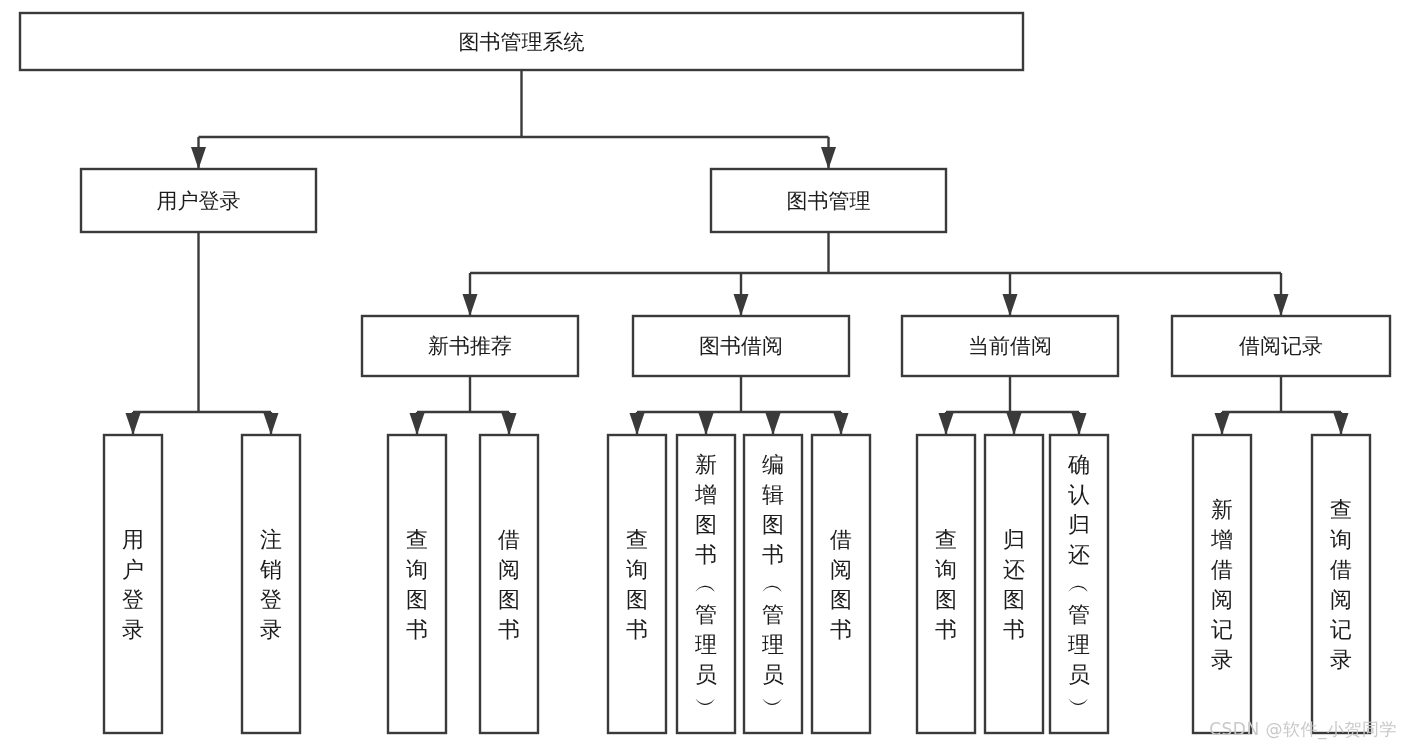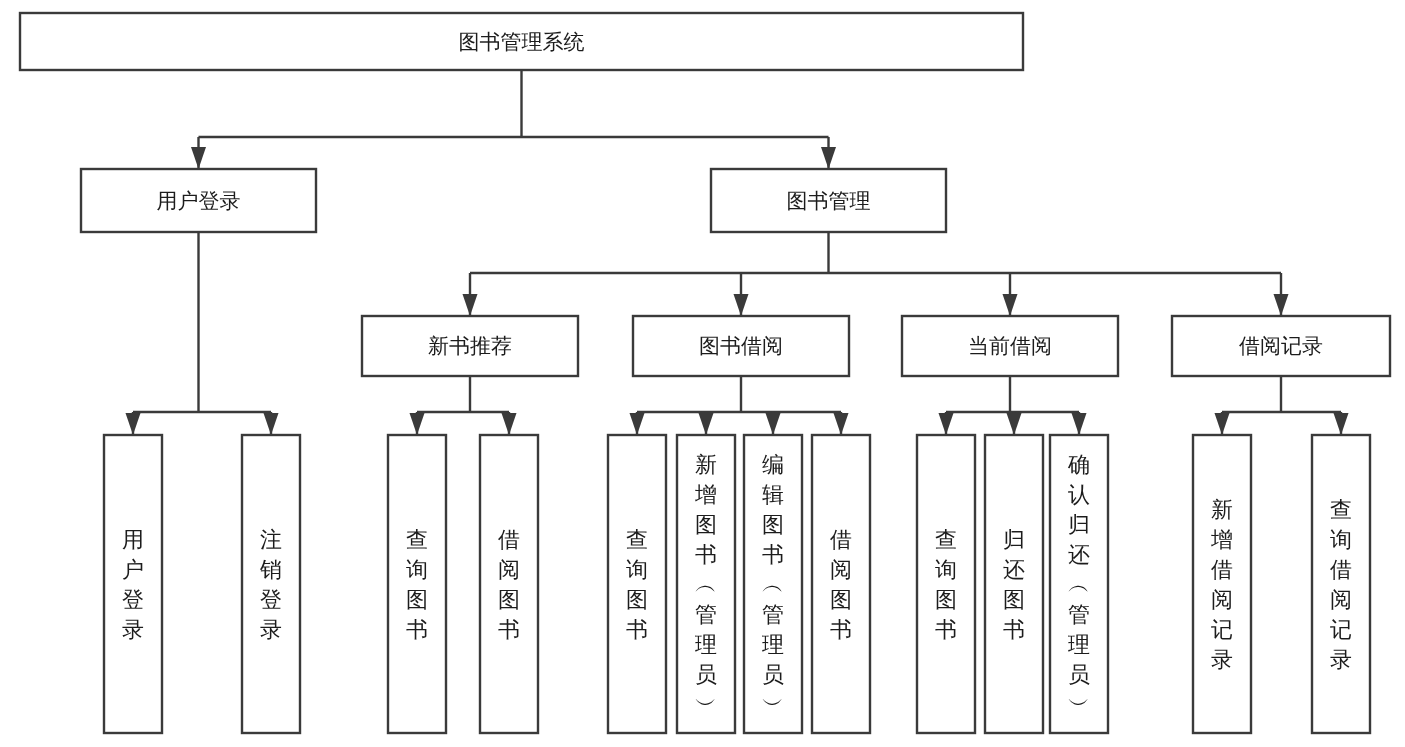--- a/index.html
+++ b/index.html
@@ -260,13 +260,14 @@
           <rect x="1312" y="435" width="58" height="298" class="node-rect"></rect>
           <text x="1341" y="517.4" class="leaf-char">查</text>
           <text x="1341" y="547.4" class="leaf-char">询</text>
           <text x="1341" y="577.4" class="leaf-char">借</text>
           <text x="1341" y="607.4" class="leaf-char">阅</text>
           <text x="1341" y="637.4" class="leaf-char">记</text>
           <text x="1341" y="667.4" class="leaf-char">录</text>
         </g>
       </g>
   </svg>
+  <div class="watermark">CSDN @软件_小贺同学</div>
 </div>
 
 </body></html>

